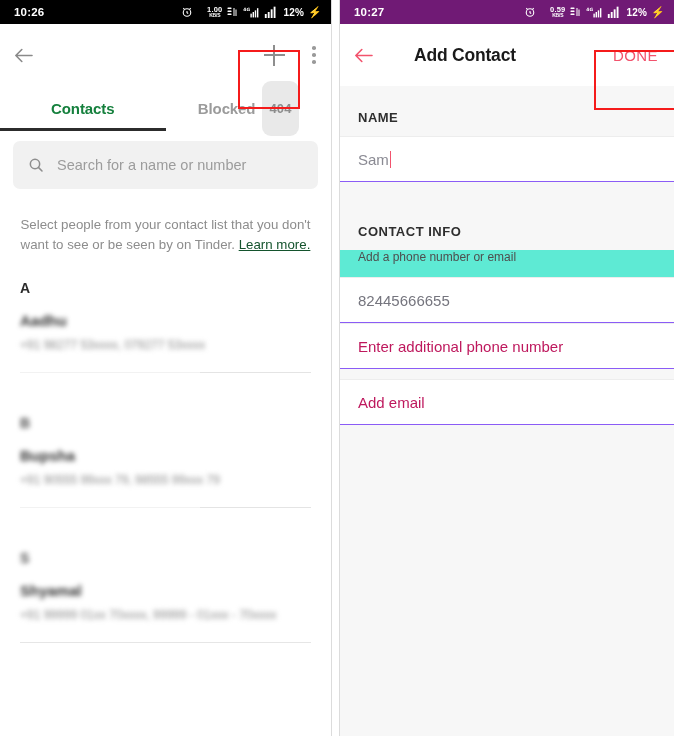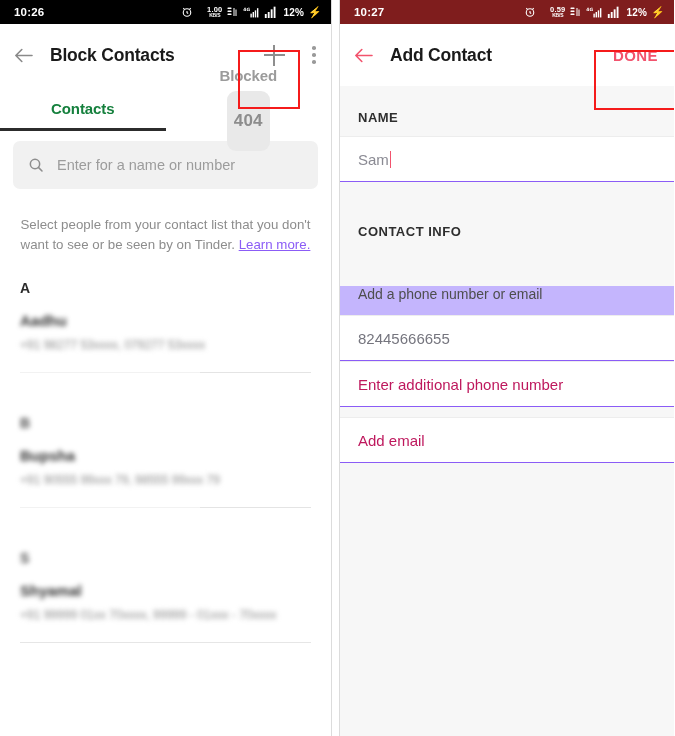--- a/index.html
+++ b/index.html
@@ -28,21 +28,21 @@
   .statusbar {
     height: 24px;
     display: flex; align-items: center;
     padding: 0 9px 0 14px;
     color: #ffffff;
     font-size: 11.5px;
     font-weight: bold;
     letter-spacing: .2px;
   }
   .sb-dark { background: #000000; }
-  .sb-gray { background: #7f1d1d; }
+  .sb-gray { background: #701a75; }
   .sb-time { flex: 0 0 auto; }
   .sb-right {
     margin-left: auto;
     display: flex; align-items: center; gap: 4px;
   }
   .sb-ico { display: block; }
   .sb-net {
     display: flex; flex-direction: column;
     align-items: center; justify-content: center;
     line-height: 1;
@@ -64,21 +64,21 @@
     width: 46px; height: 62px;
     display: flex; align-items: center; justify-content: center;
   }
   .ab-title {
     font-size: 17.5px;
     font-weight: bold;
     color: #1a1a1a;
     letter-spacing: -.2px;
   }
   .ab-title-left { margin-left: 4px; }
-  .ab-title-right { margin-left: 4px; }
+  .ab-title-right { margin-left: 28px; }
   .ab-spacer { flex: 1; }
   .plus-btn {
     width: 46px; height: 46px;
     display: flex; align-items: center; justify-content: center;
   }
   .plus-glyph {
     position: relative; width: 21px; height: 21px;
   }
   .plus-glyph::before, .plus-glyph::after {
     content: ""; position: absolute; background: #8e8e8e;
@@ -92,21 +92,21 @@
   }
   .kebab i {
     width: 3.6px; height: 3.6px; border-radius: 50%;
     background: #9a9a9a; display: block;
   }
   .done-btn {
     margin-left: auto;
     padding: 0 16px;
     height: 62px;
     display: flex; align-items: center;
-    font-size: 15px; font-weight: bold;
+    font-size: 15px; font-weight: normal;
     color: #f2536d;
     letter-spacing: .4px;
   }
 
   
   .hl-box {
     position: absolute;
     border: 2.5px solid #f51b1b;
     pointer-events: none;
     z-index: 20;
@@ -121,49 +121,49 @@
     position: relative;
   }
   .tab {
     flex: 1;
     display: flex; align-items: center; justify-content: center;
     gap: 7px;
     font-size: 15px; font-weight: bold;
     letter-spacing: -.1px;
   }
   .tab-active { color: #15803d; }
-  .tab-idle   { color: #9b9b9b; flex-direction: column; }
+  .tab-idle   { color: #9b9b9b; }
   .tab-underline {
     position: absolute; left: 0; bottom: 0;
     width: 166px; height: 2.6px; background: #2c2c2c;
   }
   .badge {
     background: #e9e9e9; color: #8d8d8d;
-    font-size: 17px; font-weight: bold;
+    font-size: 13px; font-weight: bold;
     padding: 20px 7px; border-radius: 9px;
     letter-spacing: .2px;
   }
 
   
   .search-wrap { padding: 10px 13px 0; }
   .search {
     height: 48px; background: #f1f1f1; border-radius: 7px;
     display: flex; align-items: center; padding: 0 15px; gap: 13px;
   }
   .search-ph { color: #9c9c9c; font-size: 14.5px; }
 
   .helper {
     padding: 26px 16px 0;
     text-align: center;
     font-size: 13.3px;
     line-height: 1.48;
     color: #8d8d8d;
   }
   .helper a {
-    color: #8b5cf6; text-decoration: underline;
+    color: #14532d; text-decoration: underline;
   }
 
   
   .list { padding: 26px 0 0; }
   .sec-letter {
     font-size: 14px; font-weight: bold; color: #2b2b2b;
     padding: 0 20px 0; margin-bottom: 16px;
   }
   .sec-letter.blurred { filter: blur(2.6px); color: #4a4a4a; }
   .c-row { padding: 0 20px; }
@@ -204,22 +204,22 @@
   .f-val   { color: #8a8a93; }
   .f-ph    { color: #be185d; }
   .f-val-dark { color: #75757e; }
   .caret {
     display: inline-block; width: 1.6px; height: 17px;
     background: #f2536d; margin-left: 1px;
     vertical-align: -3px;
   }
   .f-block { height: 42px; background: #f7f7f7; }
   .f-sub {
-    font-size: 14px; color: #4e4e4e;
-    padding: 0 18px 13px; background: #c4b5fd; margin-top: 36px;
+    font-size: 12px; color: #4e4e4e;
+    padding: 0 18px 13px; background: #5eead4;
   }
   .f-thin-gap { height: 10px; background: #f7f7f7; }
   .f-rest { background: #f7f7f7; flex: 1; }
 </style>
 </head>
 <body>
 
 <div class="screens">
 
   <div class="phone phone-left">
@@ -260,21 +260,20 @@
         <span class="sb-bolt">⚡</span>
       </span>
     </div>
 
     <div class="appbar">
       <div class="ab-back">
         <svg width="21" height="17" viewBox="0 0 24 20" fill="none" stroke="#8a8a8a" stroke-width="1.9" stroke-linecap="round" stroke-linejoin="round">
           <path d="M22 10H3M10 3L3 10l7 7"></path>
         </svg>
       </div>
-      <span class="ab-title ab-title-left">Block Contacts</span>
       <span class="ab-spacer"></span>
       <div class="plus-btn">
         <span class="plus-glyph"></span>
       </div>
       <div class="kebab">
         <i></i>
           <i></i>
           <i></i>
       </div>
       <div class="hl-box hl-plus"></div>
@@ -290,21 +289,21 @@
       </div>
       <div class="tab-underline"></div>
     </div>
 
     <div class="search-wrap">
       <div class="search">
         <svg width="16" height="16" viewBox="0 0 24 24" fill="none" stroke="#8e8e8e" stroke-width="2.3" stroke-linecap="round">
           <circle cx="10.5" cy="10.5" r="7"></circle>
             <path d="M15.6 15.6L21 21"></path>
         </svg>
-        <span class="search-ph">Enter for a name or number</span>
+        <span class="search-ph">Search for a name or number</span>
       </div>
     </div>
 
     <div class="helper">
       <span>Select people from your contact list that you don't want to see or be seen by on Tinder. </span><a href="#">Learn more.</a>
     </div>
 
     <div class="list">
 
       <div>

